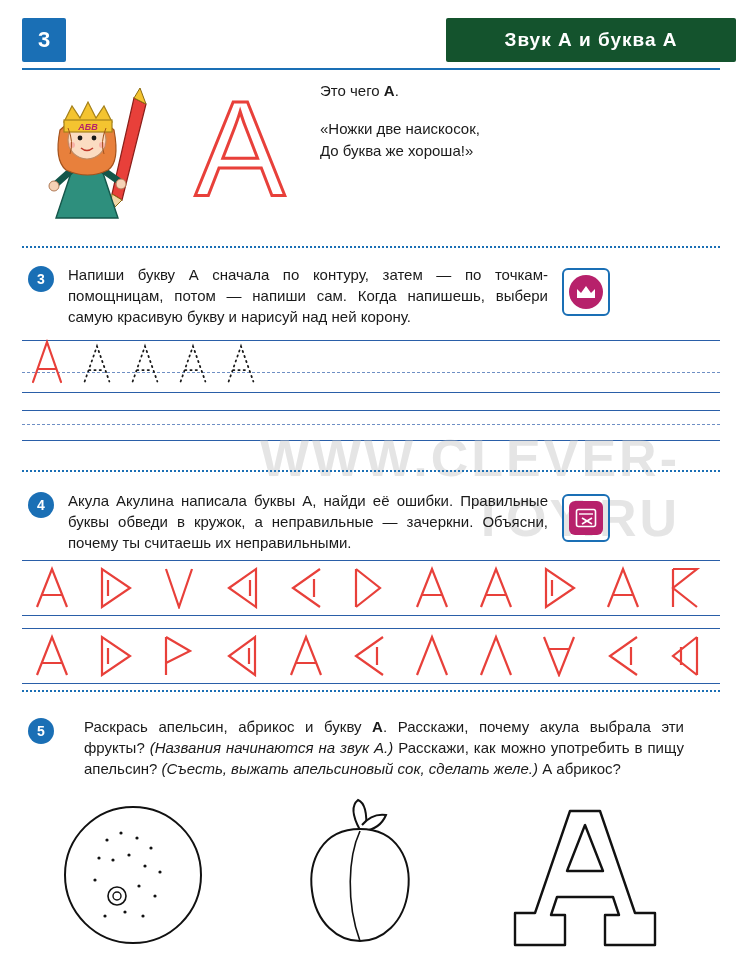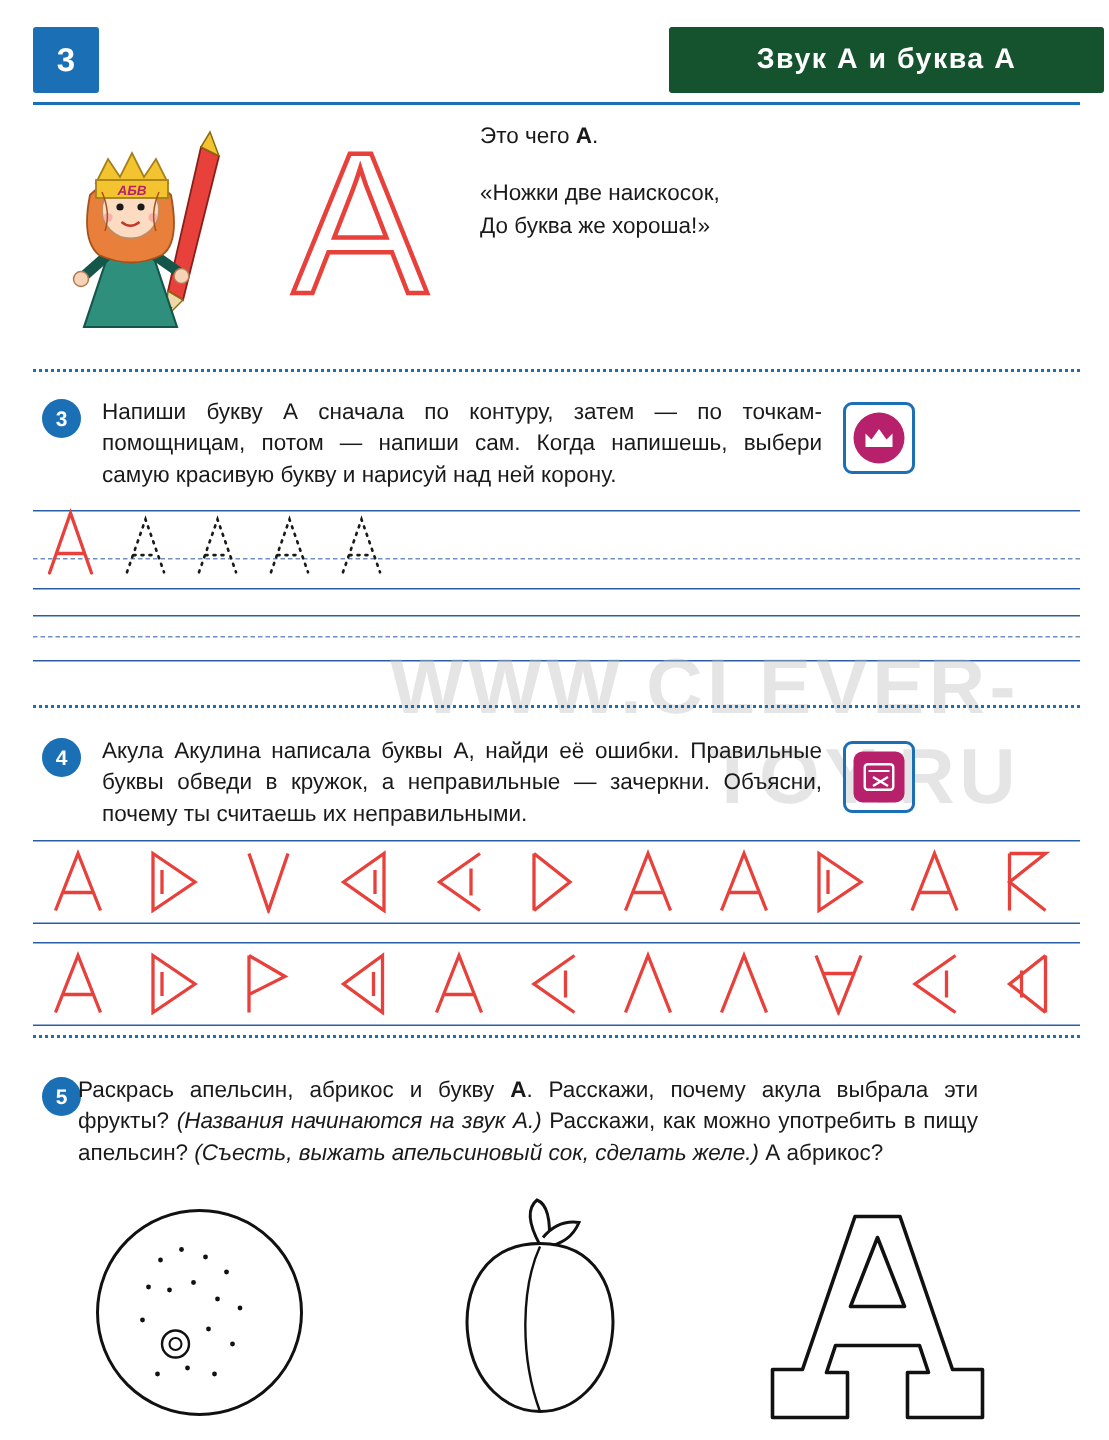--- a/index.html
+++ b/index.html
@@ -455,21 +455,21 @@
     <span class="glyph">
       <svg width="38" height="44" viewBox="0 0 38 44">
           <path d="M30,4 L6,23 L30,42 M30,4 L30,42 M14,14 L14,32" stroke="#e8403a" stroke-width="2.2" fill="none"></path>
         </svg>
     </span>
   </div>
 
   <div class="dotted-sep" style="top:690px;"></div>
 
   <div class="task-num" style="left:28px; top:718px;">5</div>
-  <div class="task-text" style="left:52px; top:716px; width:600px;">
+  <div class="task-text" style="left:84px; top:716px; width:600px;">
     Раскрась апельсин, абрикос и букву <span class="bold">А</span>. Расскажи, почему акула выбрала эти фрукты? <i>(Названия начинаются на звук А.)</i> Расскажи, как можно употребить в пищу апельсин? <i>(Съесть, выжать апельсиновый сок, сделать желе.)</i> А абрикос?
   </div>
 
   <div>
     <svg style="position:absolute;left:55px;top:800px;" width="160" height="150" viewBox="0 0 160 150">
       <circle cx="78" cy="75" r="68" fill="#ffffff" stroke="#111" stroke-width="2"></circle>
       <circle cx="62" cy="96" r="9" fill="none" stroke="#111" stroke-width="1.6"></circle>
       <circle cx="62" cy="96" r="4" fill="none" stroke="#111" stroke-width="1.4"></circle>
       <circle cx="52" cy="40" r="1.6" fill="#111"></circle>
       <circle cx="66" cy="33" r="1.6" fill="#111"></circle>

